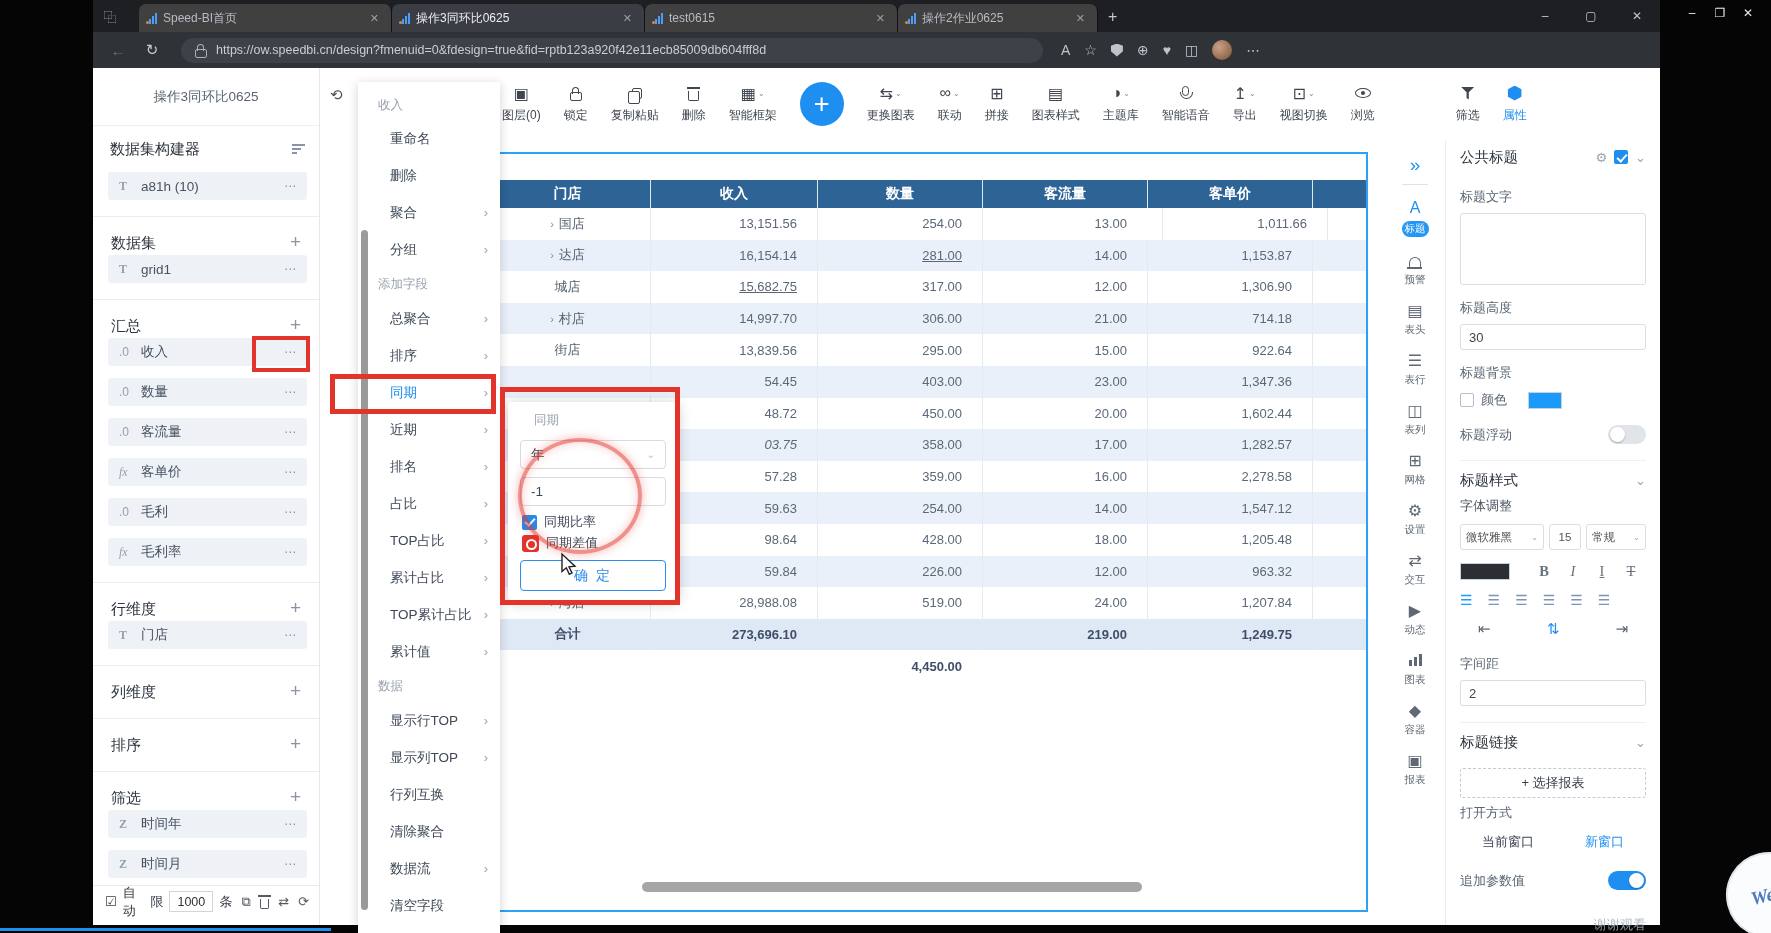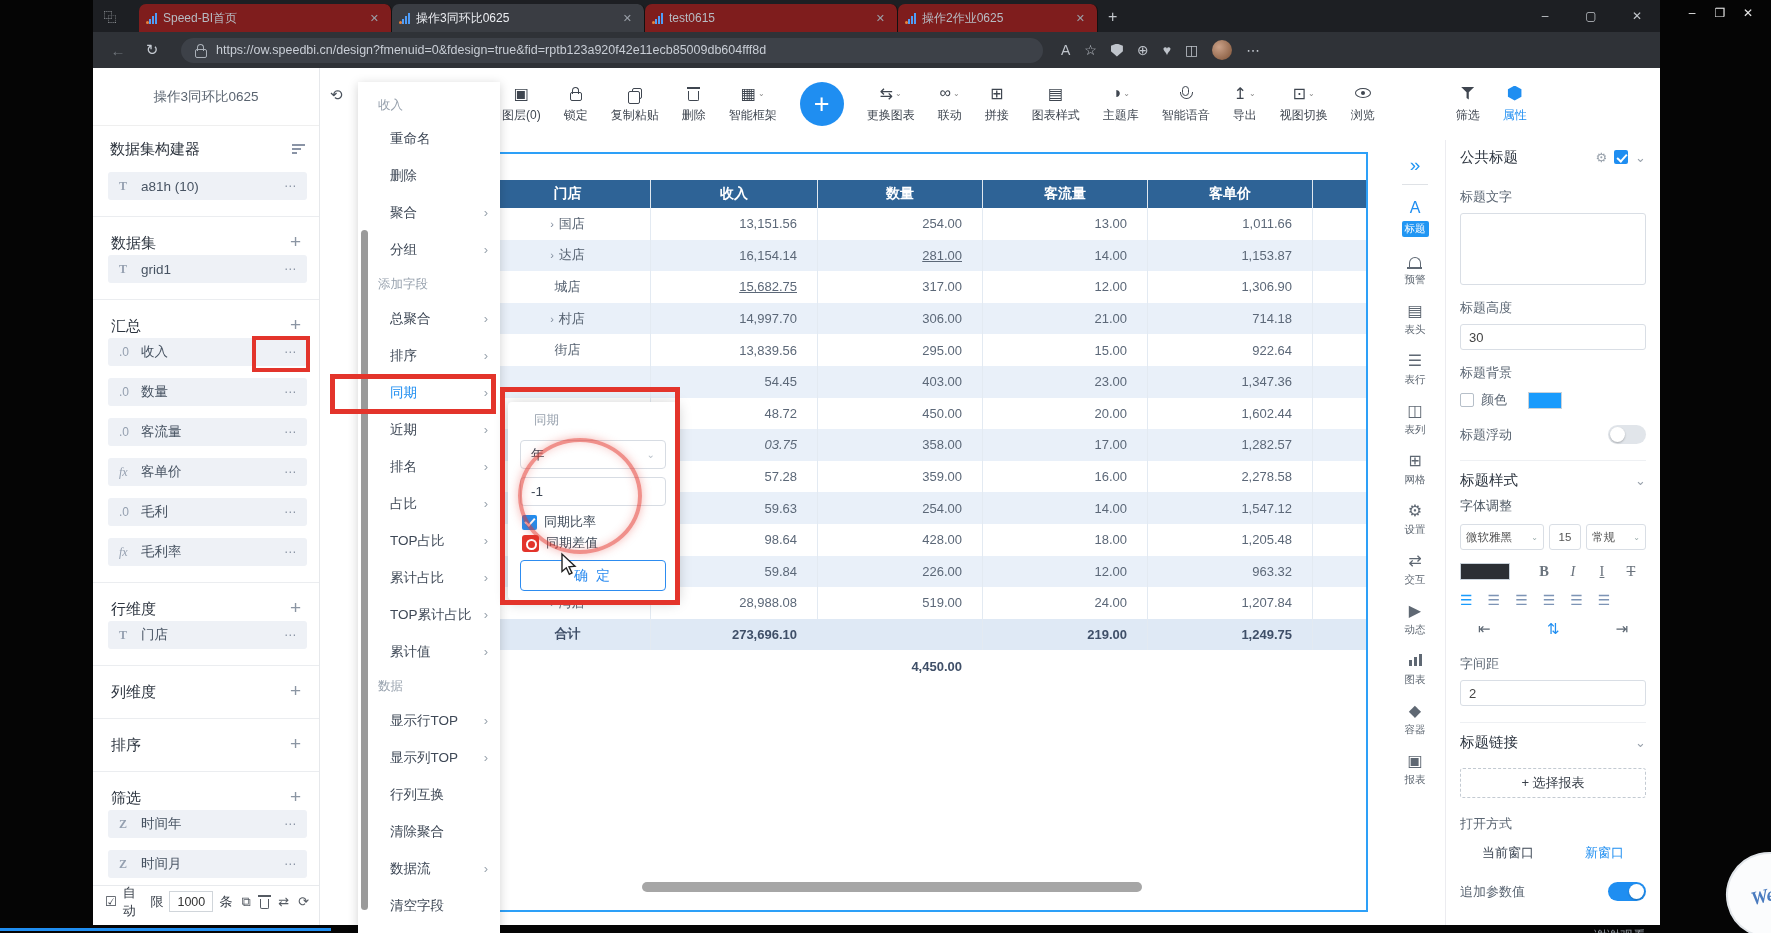--- a/index.html
+++ b/index.html
@@ -3,21 +3,21 @@
 <meta charset="utf-8">
 <style>
   html,body{margin:0;padding:0;background:#000;}
   *{box-sizing:border-box;font-family:"Liberation Sans","DejaVu Sans",sans-serif;}
   #screen{position:relative;width:1771px;height:933px;background:#050505;overflow:hidden;}
   .abs{position:absolute;}
 
   
   #titlebar{left:93px;top:0;width:1567px;height:32px;background:#1d1f23;display:flex;align-items:flex-end;}
   #tabstrip{display:flex;align-items:flex-end;height:32px;margin-left:14px;}
-  .tab{width:253px;height:28px;display:flex;align-items:center;padding:0 8px 0 10px;color:#b7bcc3;font-size:12px;background:#7f1d1d;border-right:1px solid #111;border-radius:7px 7px 0 0;}
+  .tab{width:253px;height:28px;display:flex;align-items:center;padding:0 8px 0 10px;color:#b7bcc3;font-size:12px;background:#404040;border-right:1px solid #111;border-radius:7px 7px 0 0;}
   .tab.active{background:#3a3d43;color:#eceef2;}
   .tab .t-title{flex:1;white-space:nowrap;overflow:hidden;text-overflow:ellipsis;margin-left:6px;}
   .tab .t-close{color:#9aa0a8;font-size:11px;padding:0 4px;}
   .favicon{display:inline-flex;align-items:flex-end;gap:1px;height:11px;position:relative;}
   .favicon i{display:block;width:2px;background:#4f9cf7;}
   .favicon i:nth-child(1){height:5px}.favicon i:nth-child(2){height:8px}.favicon i:nth-child(3){height:11px}
   .favicon em{position:absolute;left:-3px;bottom:0;width:3px;height:3px;border-radius:50%;background:#e8833a;}
   #tablist-btn{width:26px;height:26px;margin:0 2px 2px 4px;color:#c3c7cc;font-size:13px;display:flex;align-items:center;justify-content:center;}
   #newtab-btn{color:#c3c7cc;font-size:16px;padding:0 12px 6px 10px;}
   .wctl{display:flex;align-items:center;justify-content:center;width:46px;height:32px;color:#c3c7cc;font-size:12px;}
@@ -90,21 +90,21 @@
   .cb-red::after{content:"";position:absolute;left:4px;top:4px;width:7px;height:7px;border:2px solid #fff;border-radius:50%;}
 
   
   #iconstrip{left:1385px;top:140px;width:60px;height:785px;background:#fff;display:flex;flex-direction:column;align-items:center;z-index:2;}
   #strip-collapse{color:#2196f3;font-size:19px;margin:14px 0 8px 0;}
   #strip-sep{width:26px;height:1px;background:#dfe2e6;margin-bottom:14px;}
   .st-it{display:flex;flex-direction:column;align-items:center;gap:4px;margin-bottom:14px;color:#5f6873;}
   .st-it .sicon{font-size:16px;height:18px;display:flex;align-items:center;color:#5f6873;}
   .st-it .slab{font-size:10.5px;}
   .st-it.on .sicon{color:#1f8ef1;}
-  .st-it.on .slab{background:#2196f3;color:#fff;border-radius:2px;padding:1px 3px;}
+  .st-it.on .slab{background:#2196f3;color:#fff;border-radius:8px;padding:1px 3px;}
 
   #rpanel{left:1445px;top:140px;width:215px;height:785px;background:#fff;border-left:1px solid #ececf0;padding:0 14px;color:#5b6673;font-size:13px;z-index:2;}
   .rp-hrow{height:34px;display:flex;align-items:center;color:#2c343f;font-size:14.5px;}
   .rp-hrow .ric{margin-left:auto;display:flex;align-items:center;gap:7px;color:#99a2ac;font-size:13px;}
   .rp-lab{margin-top:14px;}
   .rp-input{margin-top:7px;width:100%;height:26px;border:1px solid #d9dee5;border-radius:3px;display:flex;align-items:center;padding:0 8px;color:#444;background:#fff;}
   #rp-textarea{margin-top:7px;width:100%;height:72px;border:1px solid #d9dee5;border-radius:3px;background:#fff;}
   .rp-row{display:flex;align-items:center;margin-top:9px;gap:7px;}
   .rp-cb{width:14px;height:14px;border:1px solid #b6bfc9;border-radius:2px;background:#fff;}
   .swatch{width:34px;height:17px;background:#1a9bfc;border:1px solid #c9d2da;}
@@ -461,21 +461,21 @@
           <div class="c" style="width: 56px;"></div>
         </div>
         <div class="tr ">
           <div class="c lab" style="width: 165px;">
             <span class="exp">›</span>
             <span>国店</span>
           </div>
           <div class="c" style="width: 167px;">13,151.56</div>
           <div class="c" style="width: 165px;">254.00</div>
           <div class="c" style="width: 165px;">13.00</div>
-          <div class="c" style="width: 165px;">1,011.66</div>
+          <div class="c" style="width: 165px; margin-left: 15px;">1,011.66</div>
           <div class="c" style="width: 56px;"></div>
         </div>
         <div class="tr alt">
           <div class="c lab" style="width: 165px;">
             <span class="exp">›</span>
             <span>达店</span>
           </div>
           <div class="c" style="width: 167px;">16,154.14</div>
           <div class="c" style="width: 165px; text-decoration: underline;">281.00</div>
           <div class="c" style="width: 165px;">14.00</div>
@@ -752,21 +752,21 @@
     <div class="rp-lab" style="margin-top:17px">字间距</div>
     <div class="rp-input">2</div>
     <div class="rp-sep"></div>
     <div class="rp-hrow" style="margin-top:2px">
       <span>标题链接</span>
       <span class="ric">
           <span>⌄</span>
         </span>
     </div>
     <div id="rp-btn">+ 选择报表</div>
-    <div class="rp-lab" style="margin-top:17px">打开方式</div>
+    <div class="rp-lab" style="margin-top:6px">打开方式</div>
     <div class="rp-row" style="justify-content:space-around;margin-top:11px">
       <span style="color:#3c4654">当前窗口</span>
       <span class="rp-link">新窗口</span>
     </div>
     <div class="rp-row" style="margin-top:20px">
       <span>追加参数值</span>
       <span class="tg on">
           <span class="k"></span>
         </span>
     </div>

